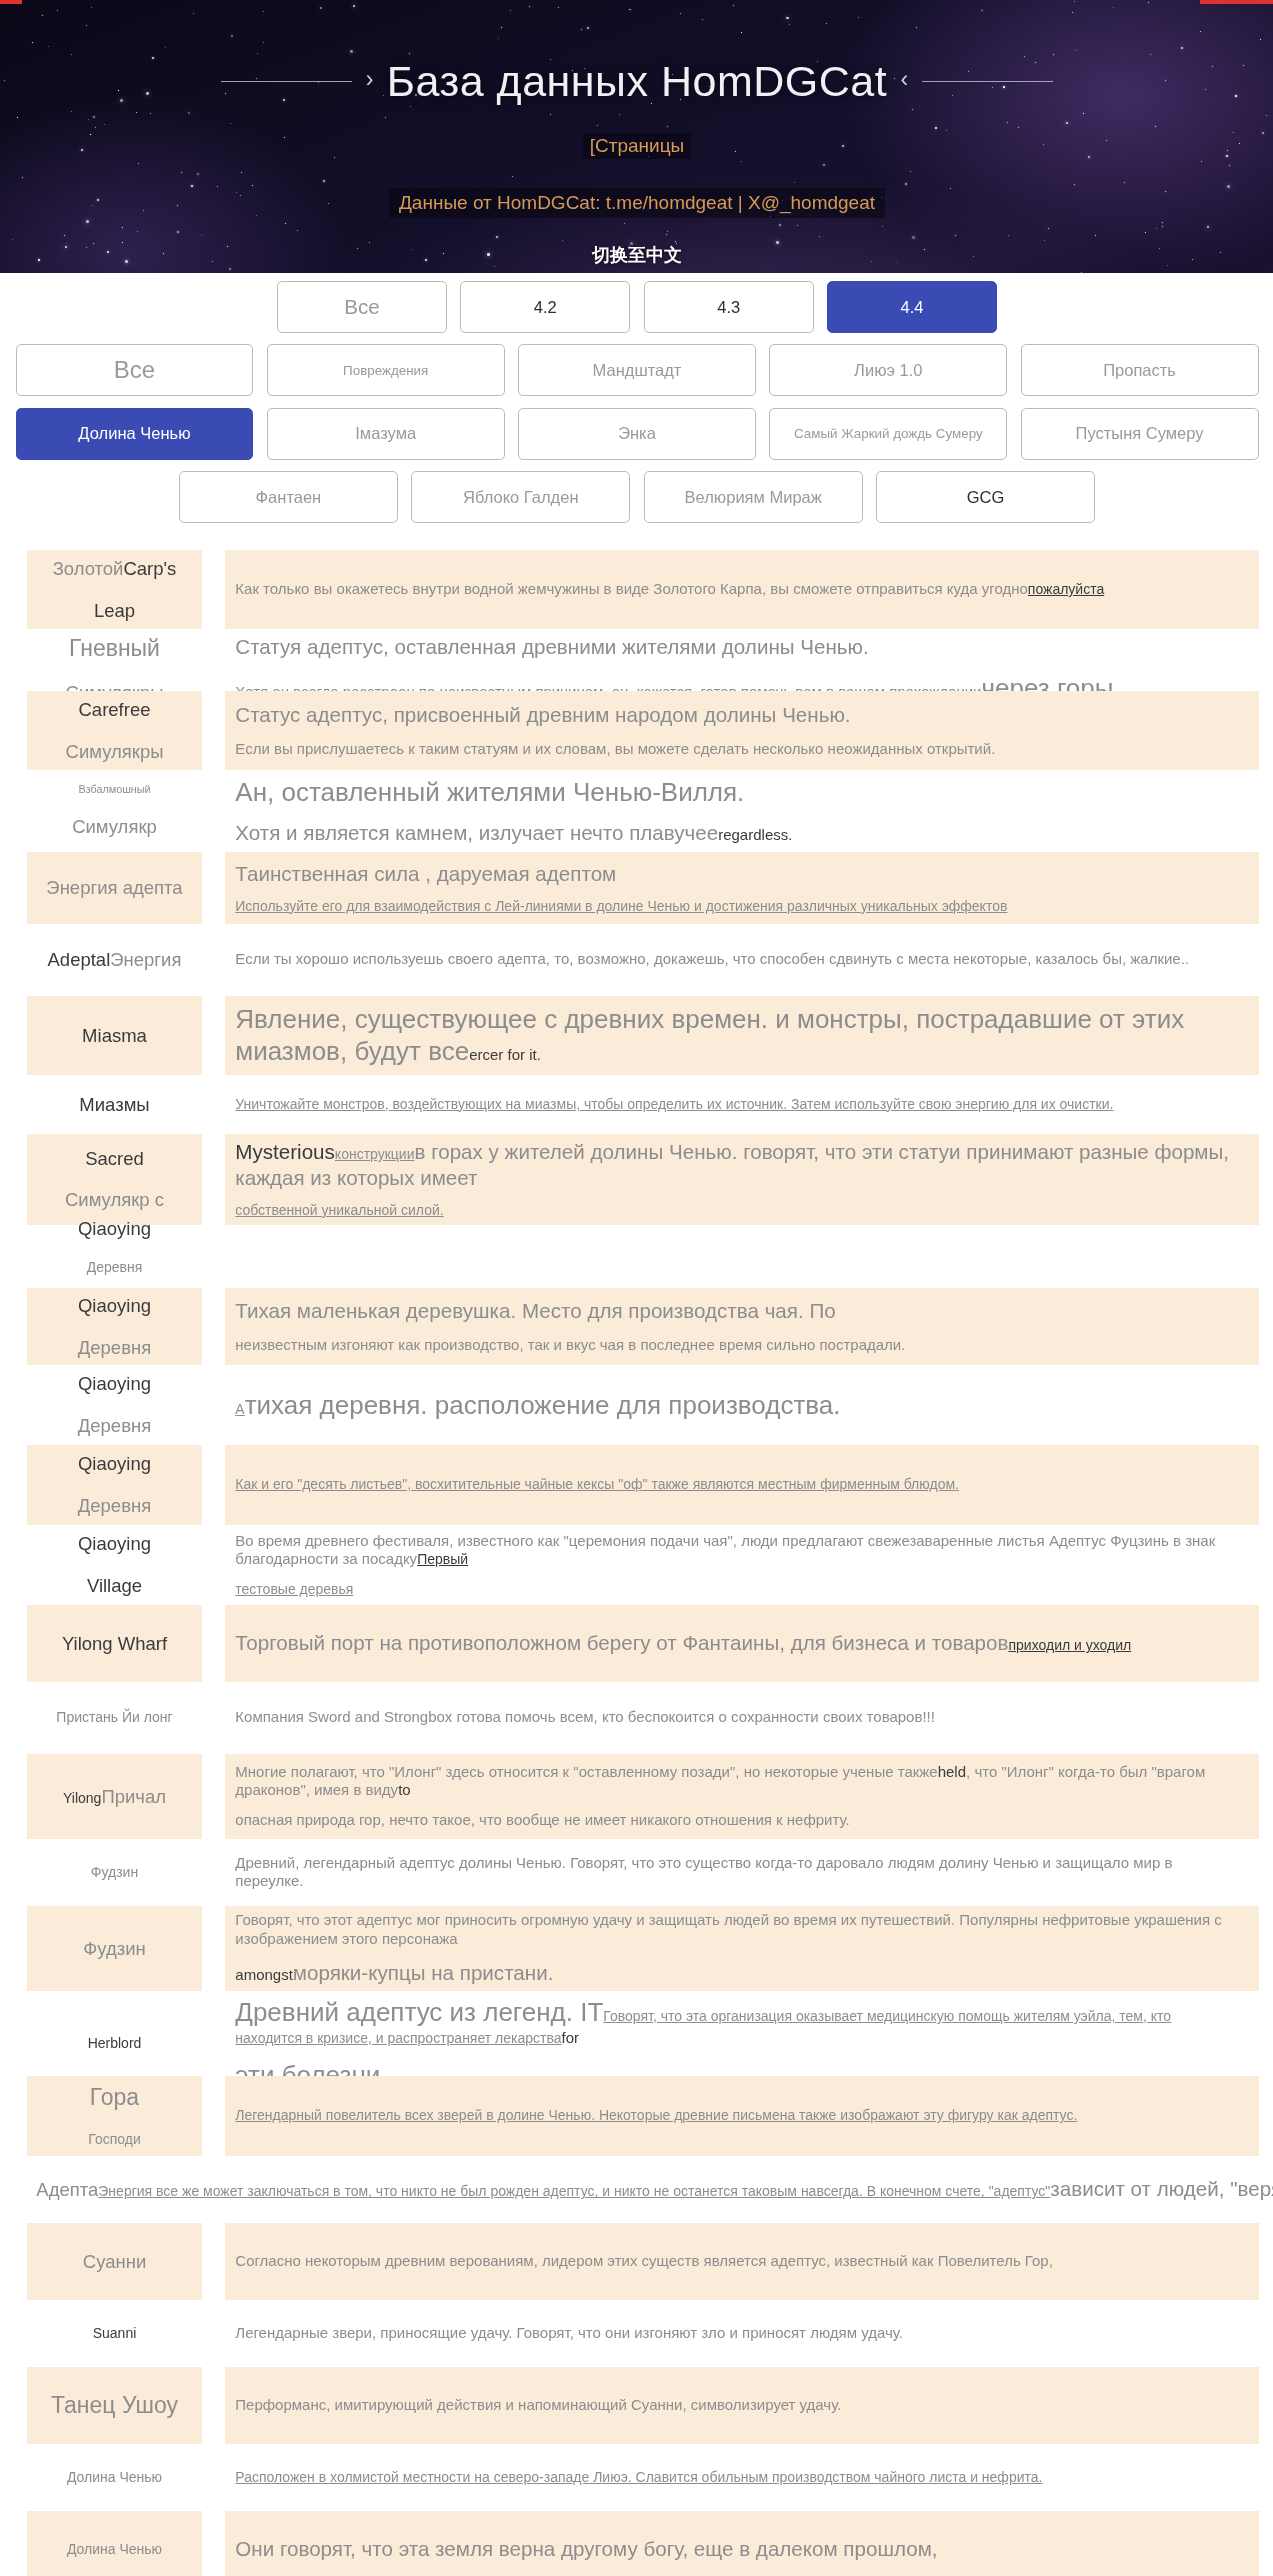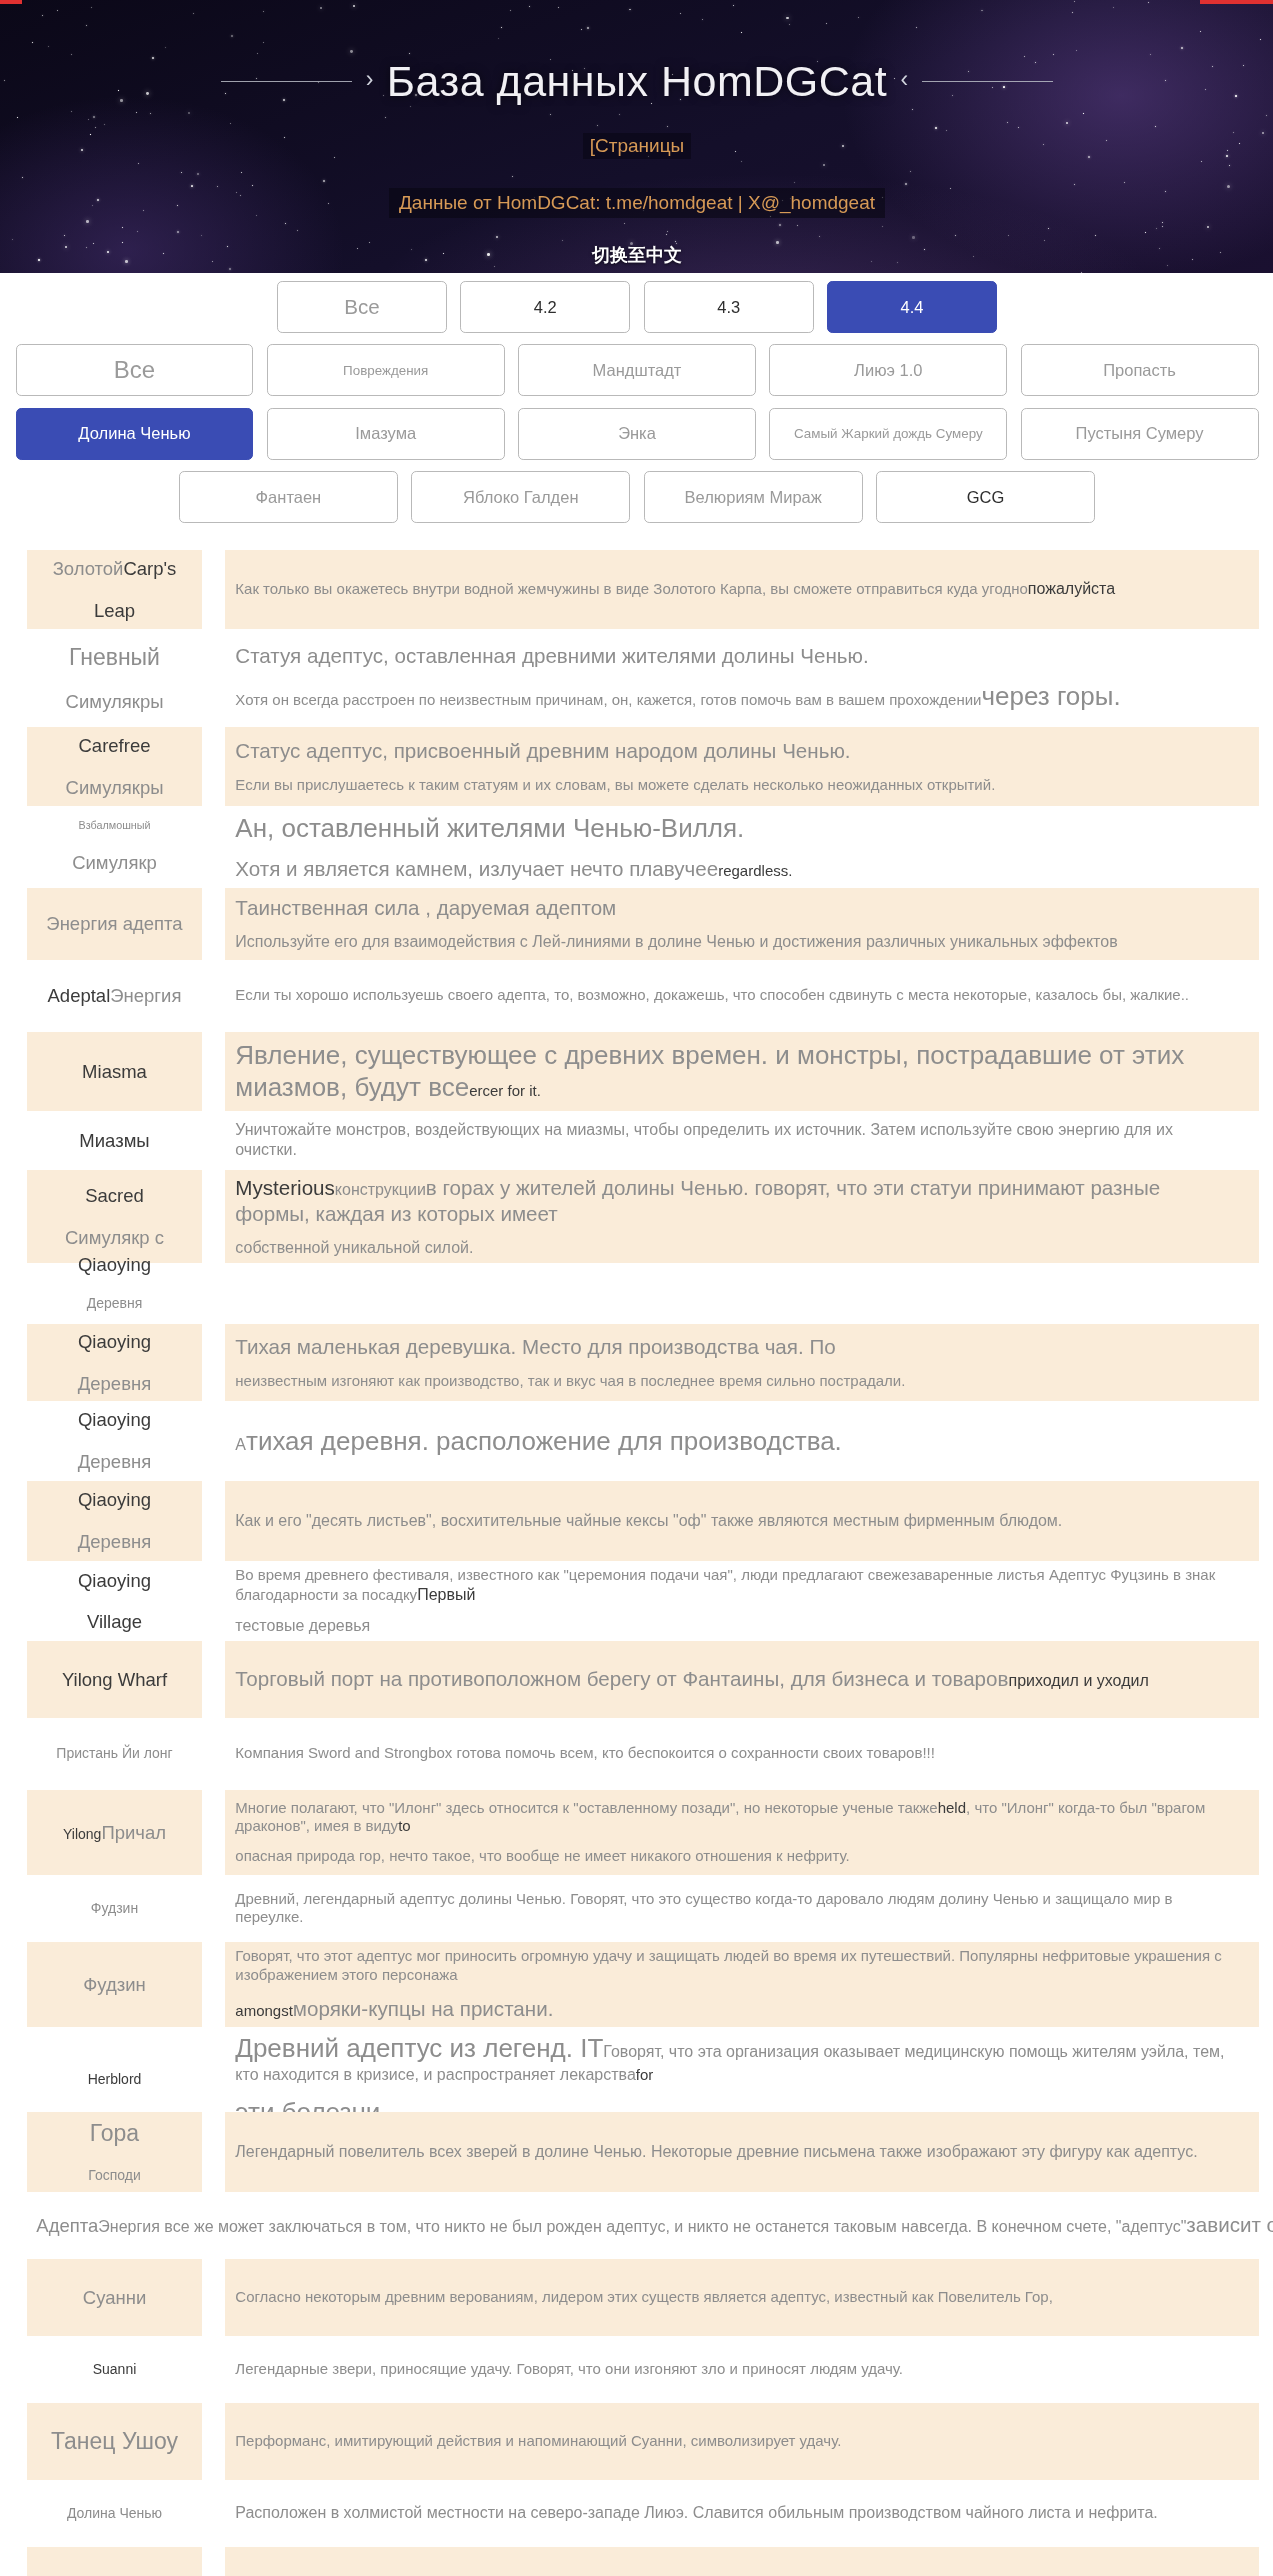--- a/index.html
+++ b/index.html
@@ -49,21 +49,21 @@
   .trow.beige .cell{background:#faecd9;}
   .term{display:flex;flex-direction:column;justify-content:center;align-items:center;gap:18.5px;
     text-align:center;padding:5.2px 3.1px;}
   .desc{display:flex;flex-direction:column;justify-content:center;gap:11.3px;padding:5.2px 20.6px 5.2px 10.3px;}
   .trow.flow .term{align-items:flex-start;text-align:left;padding-left:9.3px;white-space:nowrap;overflow:visible;}
   .trow.flow .term .tline{white-space:nowrap;}
   .tline,.dline{line-height:1.25;}
   .tline span,.dline span{vertical-align:baseline;}
   
   .t-lg{font-size:23px;} .t-md{font-size:18.5px;} .t-sm{font-size:14px;} .t-xs{font-size:10.8px;}
-  .d-lg{font-size:26px;} .d-md{font-size:20.6px;} .d-sm{font-size:15px;} .d-xs{font-size:16px;}
+  .d-lg{font-size:26px;} .d-md{font-size:20.6px;} .d-sm{font-size:15px;} .d-xs{font-size:14px;text-decoration:underline;}
   .g{color:#8d8d8d;} .d{color:#3b3b3b;}
 </style>
 </head>
 <body>
 
 <div class="hero">
   <div class="red-bar l"></div>
   <div class="red-bar r"></div>
   <div id="stars">
       <div class="star" style="left: 1165px; top: 191px; width: 1.1px; height: 1.1px; opacity: 0.84; box-shadow: rgba(255, 255, 255, 0.8) 0px 0px 2.1px;"></div>
@@ -336,21 +336,21 @@
 <div class="table" id="glossary">
     <div class="trow beige" style="height: 79px;">
       <div class="cell term">
         <div class="tline"><span class="t-md g">Золотой</span><span class="t-md d">Carp's</span></div>
         <div class="tline"><span class="t-md d">Leap</span></div>
       </div>
       <div class="cell desc">
         <div class="dline"><span class="d-sm g">Как только вы окажетесь внутри водной жемчужины в виде Золотого Карпа, вы сможете отправиться куда угодно</span><span class="d-xs d">пожалуйста</span></div>
       </div>
     </div>
-    <div class="trow" style="height: 98px;">
+    <div class="trow" style="height: 62px;">
       <div class="cell term">
         <div class="tline"><span class="t-lg g">Гневный</span></div>
         <div class="tline"><span class="t-md g">Симулякры</span></div>
       </div>
       <div class="cell desc">
         <div class="dline"><span class="d-md g">Статуя адептус, оставленная древними жителями долины Ченью.</span></div>
         <div class="dline"><span class="d-sm g">Хотя он всегда расстроен по неизвестным причинам, он, кажется, готов помочь вам в вашем прохождении</span><span class="d-lg g">через горы.</span></div>
       </div>
     </div>
     <div class="trow beige" style="height: 79px;">

